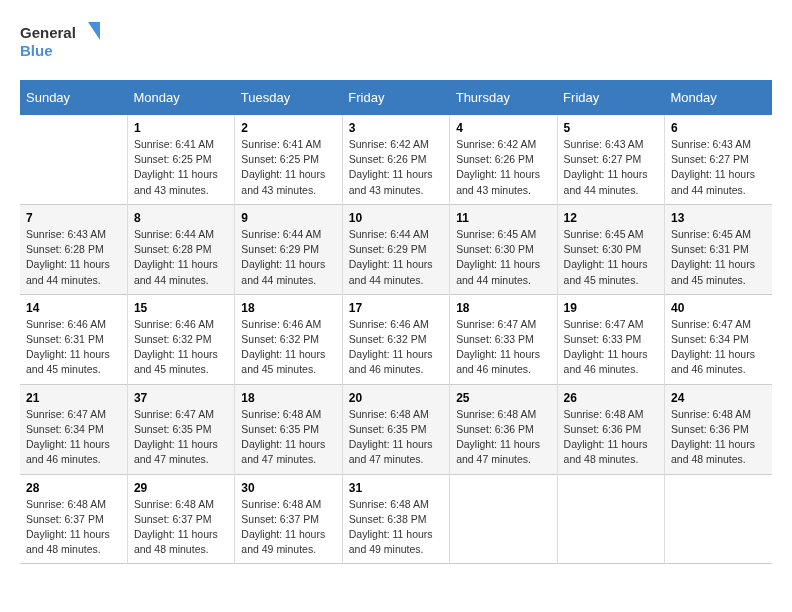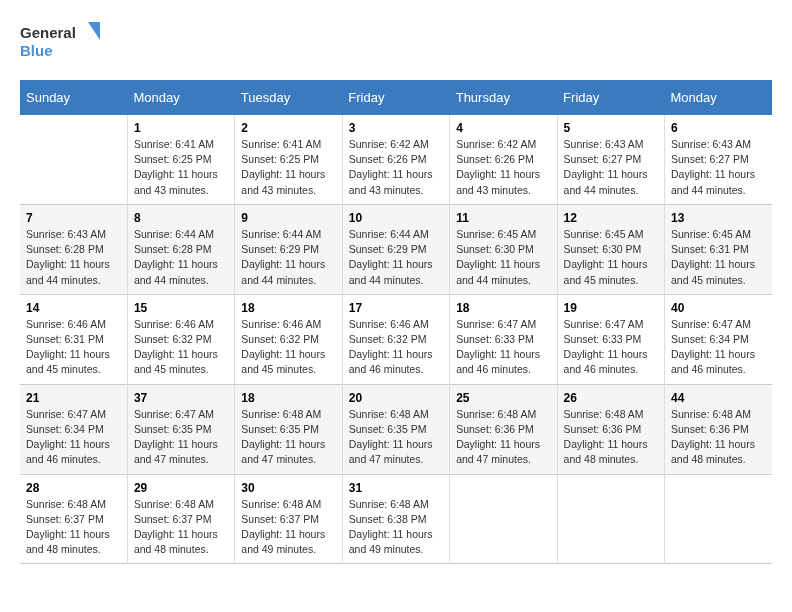--- a/index.html
+++ b/index.html
@@ -291,21 +291,21 @@
 and 47 minutes.</div>
         </td>
         <td>
           <span class="day-num">26</span>
           <div class="cell-text" style="white-space: pre-line;">Sunrise: 6:48 AM
 Sunset: 6:36 PM
 Daylight: 11 hours
 and 48 minutes.</div>
         </td>
         <td>
-          <span class="day-num">44</span>
+          <span class="day-num">24</span>
           <div class="cell-text" style="white-space: pre-line;">Sunrise: 6:48 AM
 Sunset: 6:36 PM
 Daylight: 11 hours
 and 48 minutes.</div>
         </td>
       </tr>
       <tr>
         <td>
           <span class="day-num">28</span>
           <div class="cell-text" style="white-space: pre-line;">Sunrise: 6:48 AM

